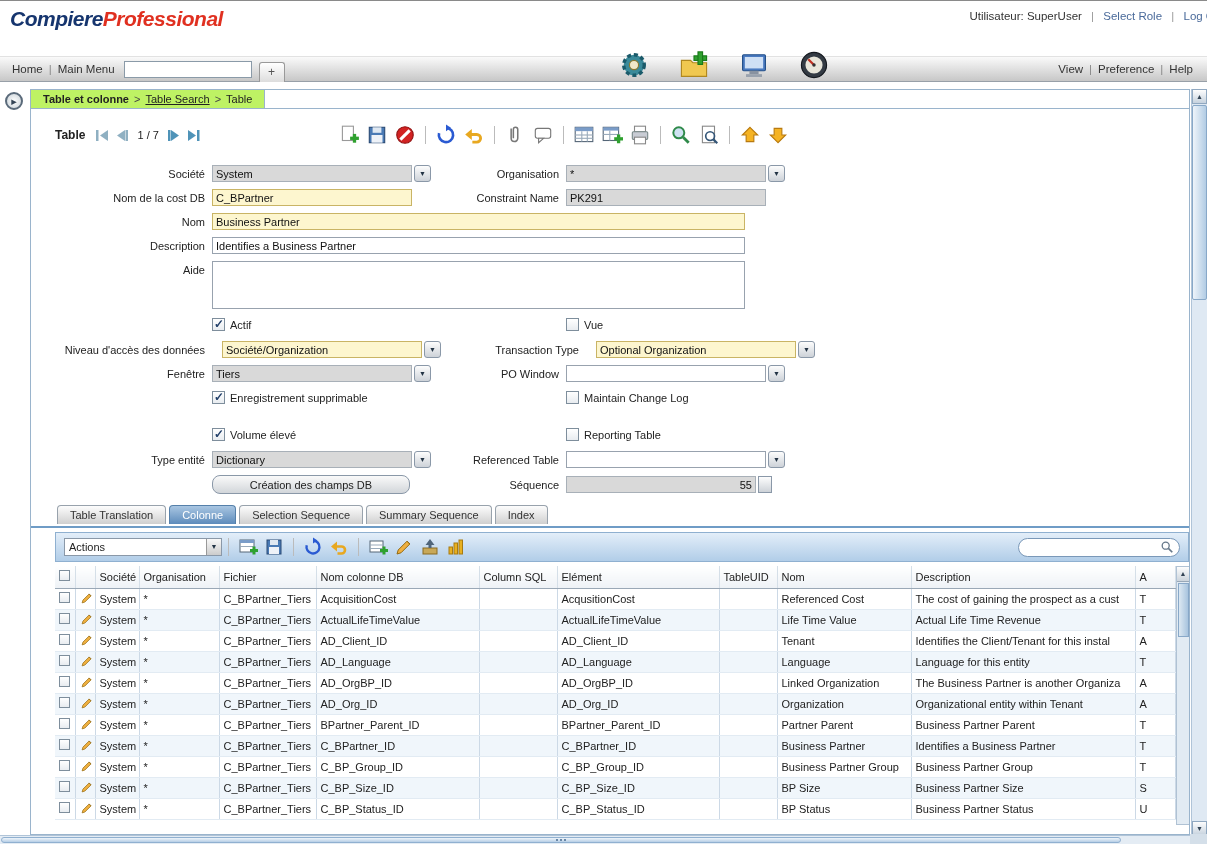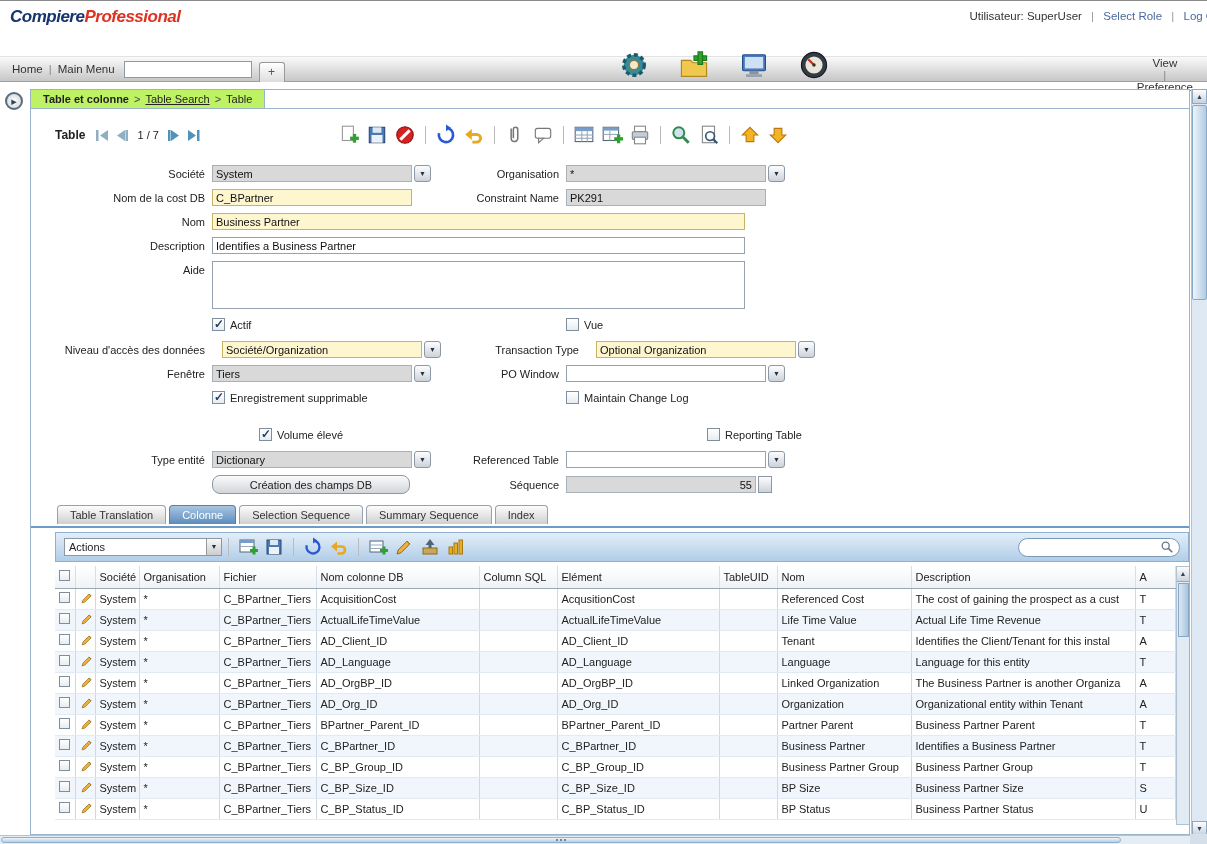--- a/index.html
+++ b/index.html
@@ -2,39 +2,39 @@
 <html><head>
 <meta charset="utf-8">
 <style>
   *{margin:0;padding:0;box-sizing:border-box;}
   html,body{width:1207px;height:844px;overflow:hidden;background:#fff;
     font-family:"Liberation Sans",sans-serif;color:#222;}
   .screen{position:relative;width:1207px;height:844px;border-top:1px solid #8a8a8a;}
 
   
   .top-header{position:absolute;top:0;left:0;right:0;height:46px;background:#fff;}
-  .logo{position:absolute;left:10px;top:6px;font-style:italic;font-weight:bold;font-size:17px;letter-spacing:-0.5px;}
+  .logo{position:absolute;left:10px;top:6px;font-style:italic;font-weight:bold;font-size:21px;letter-spacing:-0.5px;}
   .logo .p1{color:#16356e;}
   .logo .p2{color:#e03020;}
   .user-area{position:absolute;right:-14px;top:9px;font-size:11.5px;color:#333;white-space:nowrap;}
   .ulink{color:#4a6a9a;cursor:pointer;}
   .usep{color:#999;margin:0 6px;}
 
   
   .menu-bar{position:absolute;top:55px;left:0;right:0;height:26px;
     background:linear-gradient(#fafafa,#c7c7c7);border-top:1px solid #e2e2e2;border-bottom:1px solid #98a0a8;}
   .mb-left{position:absolute;left:8px;top:0;height:100%;display:flex;align-items:center;font-size:11.5px;}
   .mb-link{color:#333;margin:0 4px;cursor:pointer;white-space:nowrap;}
   .mb-pipe{color:#888;margin:0 2px;}
   .mb-input{width:128px;height:17px;border:1px solid #8a9aa8;background:#fff;margin:0 5px;font-size:11px;padding:0 3px;font-family:inherit;}
   .plus-tab{width:26px;height:20px;margin:5px 0 0 2px;border:1px solid #999;border-bottom:none;border-radius:3px 3px 0 0;
     background:linear-gradient(#fff,#ddd);text-align:center;line-height:18px;font-size:12px;color:#555;cursor:pointer;}
   .mb-icons{position:absolute;left:618px;top:-8px;display:flex;gap:28px;}
   .big-ic{width:32px;height:32px;cursor:pointer;}
-  .mb-right{position:absolute;right:10px;top:0;height:100%;display:flex;align-items:center;font-size:11.5px;color:#44618c;white-space:nowrap;flex-direction:column;}
+  .mb-right{position:absolute;right:10px;top:0;height:100%;display:flex;align-items:center;font-size:11.5px;color:#44618c;white-space:nowrap;}
 
   
   .expand-btn{position:absolute;left:5px;top:91px;width:18px;height:18px;border-radius:50%;border:2px solid #5a6a7a;
     background:radial-gradient(#ffffff,#c9d2d8);display:flex;align-items:center;justify-content:center;
     font-size:11px;color:#345;cursor:pointer;line-height:1;}
 
   
   .content{position:absolute;left:30px;top:88px;width:1160px;height:746px;border:1px solid #9ab4cc;background:#fff;overflow:hidden;}
   .bc-strip{height:19px;border-bottom:1px solid #9ab4cc;display:flex;font-size:11px;}
   .bc-tab{display:flex;align-items:center;padding:0 12px;border-right:1px solid #9ab4cc;background:#bef264;white-space:nowrap;}
@@ -374,21 +374,21 @@
         <div class="col2">
           <span class="ck checked"></span>
           <span class="ck-lbl">Enregistrement supprimable</span>
         </div>
         <div class="lb2"></div>
         <div class="colR">
           <span class="ck"></span>
           <span class="ck-lbl">Maintain Change Log</span>
         </div>
       </div>
-      <div class="frow" style="margin-top:24px;gap:47px;">
+      <div class="frow" style="margin-top:24px;">
         <div class="lb1"></div>
         <div class="col2">
           <span class="ck checked"></span>
           <span class="ck-lbl">Volume élevé</span>
         </div>
         <div class="lb2"></div>
         <div class="colR">
           <span class="ck"></span>
           <span class="ck-lbl">Reporting Table</span>
         </div>

